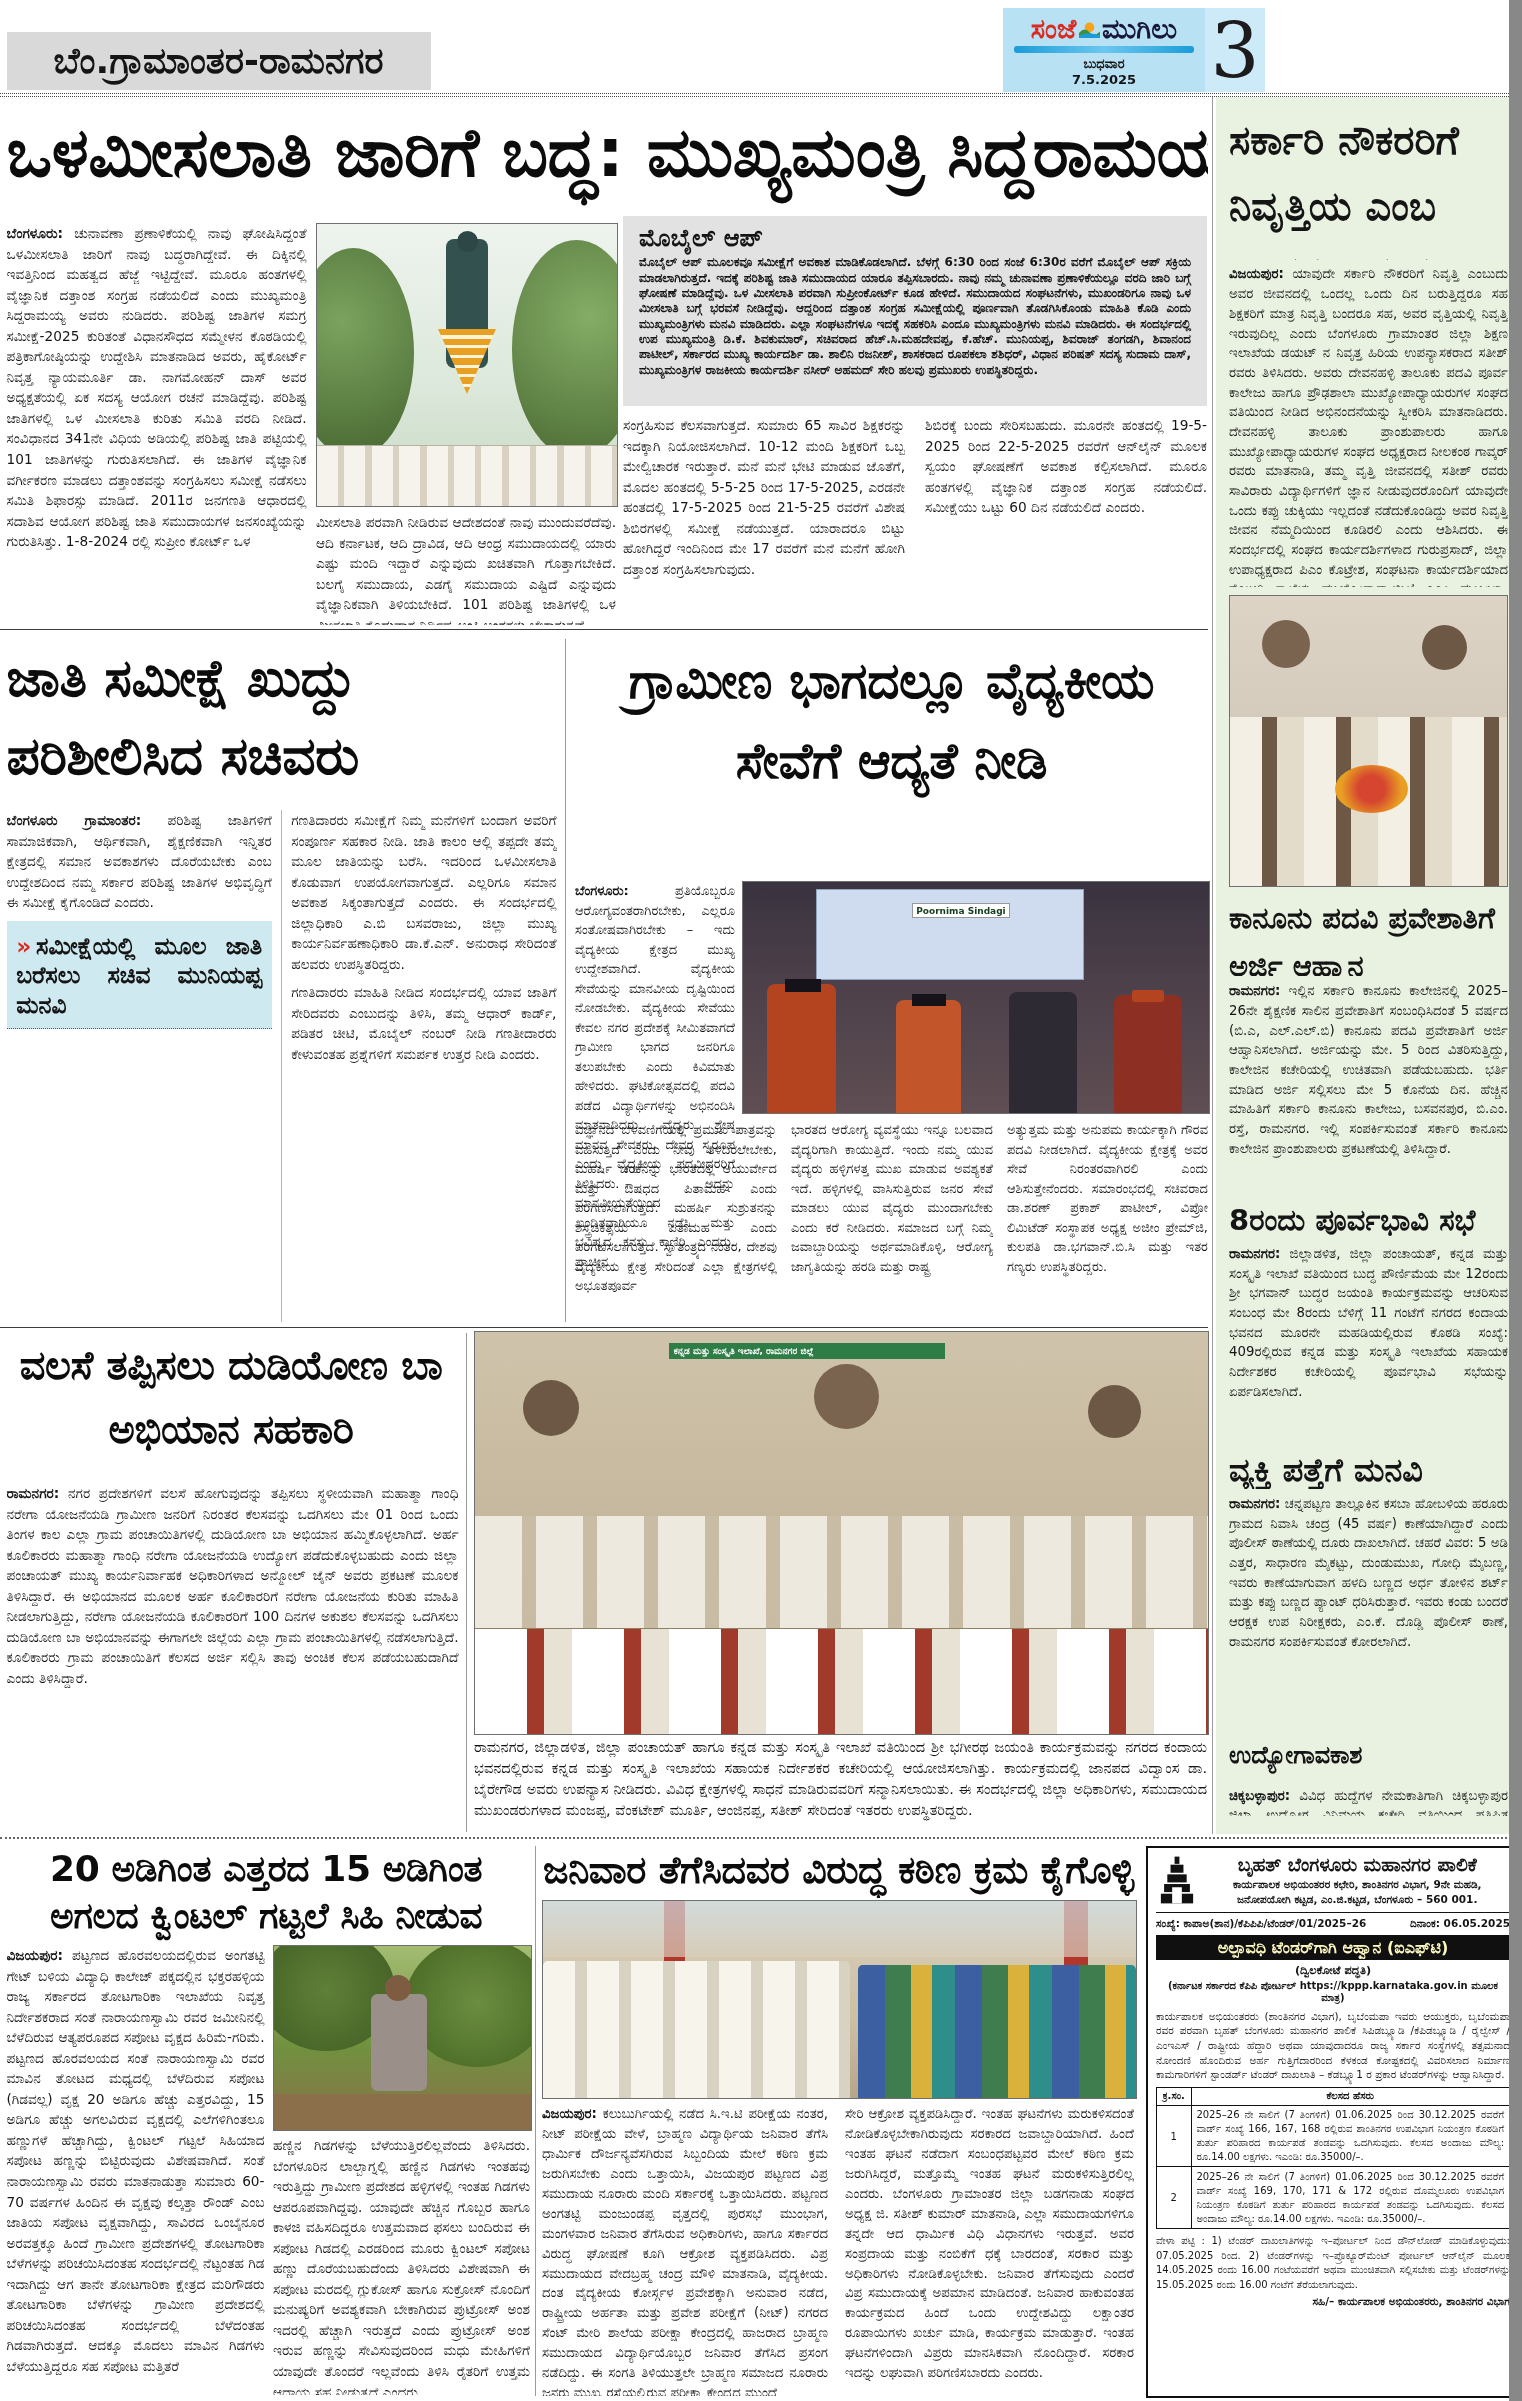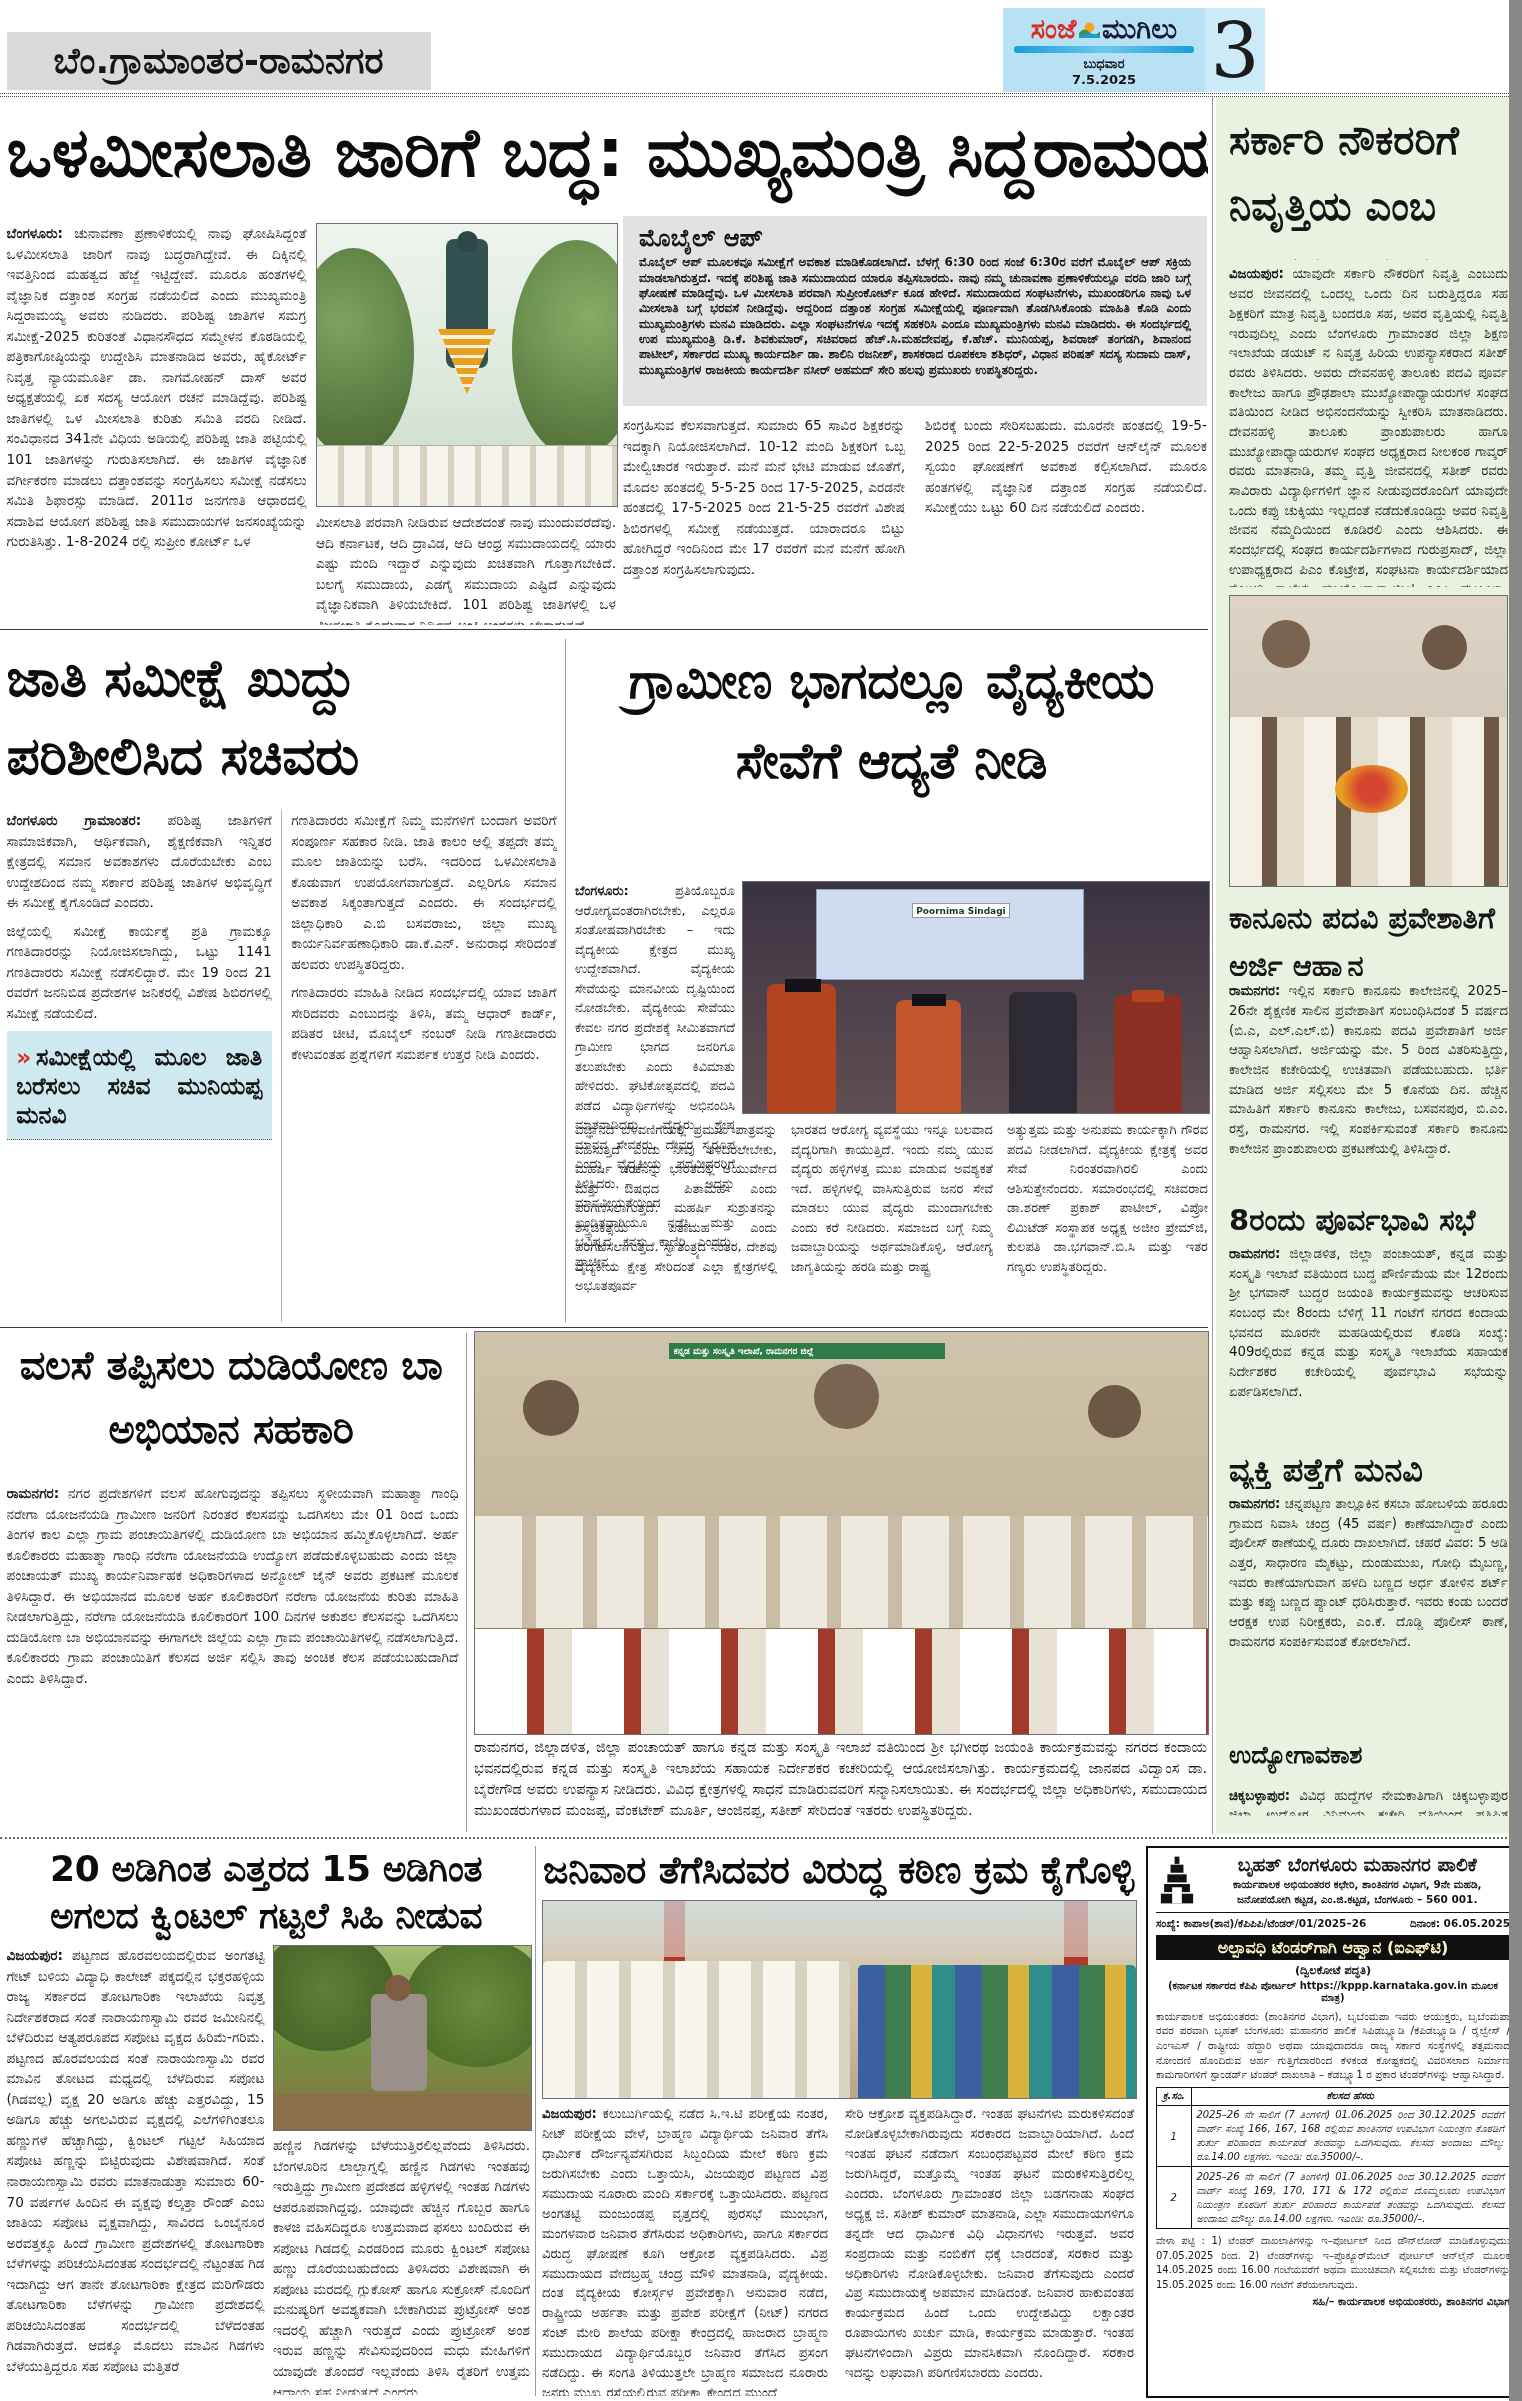--- a/index.html
+++ b/index.html
@@ -81,21 +81,21 @@
           padding:6.5px 8px;overflow:hidden;font-size:11px;}
   .t-head{display:flex;gap:6.5px;align-items:flex-start;}
   .t-org{font-size:18.6px;font-weight:800;text-align:center;line-height:1.1;}
   .t-addr{font-size:10.5px;font-weight:700;text-align:center;line-height:1.35;margin-top:1.6px;}
   .t-refrow{display:flex;justify-content:space-between;font-weight:700;font-size:10.5px;border-top:1.6px solid #111;
             margin-top:4.8px;padding-top:4px;}
   .t-bar{background:#101010;color:#fef9c3;font-weight:800;font-size:16px;text-align:center;padding:3.2px 1.6px;margin-top:4.8px;}
   .t-sub1{text-align:center;font-weight:800;font-size:11.3px;margin-top:4px;}
   .t-sub2{text-align:center;font-weight:700;font-size:10px;margin-top:2.4px;}
   .t-intro{font-size:10.5px;line-height:1.4;text-align:justify;margin-top:4.8px;}
-  table.t-tab{width:100%;border-collapse:collapse;margin-top:4.8px;font-style:italic;}
+  table.t-tab{width:100%;border-collapse:collapse;margin-top:4.8px;}
   table.t-tab th,table.t-tab td{border:1.6px solid #111;font-size:10px;padding:2.4px 4.8px;vertical-align:middle;}
   table.t-tab th{font-weight:800;}
   td.t-no{width:24px;text-align:center;}
   td.t-desc{text-align:justify;line-height:1.4;}
   .t-sched{font-size:10px;line-height:1.45;text-align:justify;margin-top:4.8px;}
   .t-sign{font-size:10.5px;font-weight:800;text-align:right;margin-top:3.2px;}
 </style>
 </head>
 <body>
 
@@ -153,21 +153,20 @@
   <div class="abs lead-col4 bodytxt just">ಶಿಬಿರಕ್ಕೆ ಬಂದು ಸೇರಿಸಬಹುದು. ಮೂರನೇ ಹಂತದಲ್ಲಿ 19-5-2025 ರಿಂದ 22-5-2025 ರವರೆಗೆ ಆನ್‌ಲೈನ್ ಮೂಲಕ ಸ್ವಯಂ ಘೋಷಣೆಗೆ ಅವಕಾಶ ಕಲ್ಪಿಸಲಾಗಿದೆ. ಮೂರೂ ಹಂತಗಳಲ್ಲಿ ವೈಜ್ಞಾನಿಕ ದತ್ತಾಂಶ ಸಂಗ್ರಹ ನಡೆಯಲಿದೆ. ಸಮೀಕ್ಷೆಯು ಒಟ್ಟು 60 ದಿನ ನಡೆಯಲಿದೆ ಎಂದರು.</div>
 
   <div class="hr" style="left:0;top:629px;width:1208px;"></div>
 
   <div class="abs caste-head hl">ಜಾತಿ ಸಮೀಕ್ಷೆ ಖುದ್ದು ಪರಿಶೀಲಿಸಿದ ಸಚಿವರು</div>
   <div class="abs caste-body bodytxt just">
     <p>
       <span class="dl">ಬೆಂಗಳೂರು ಗ್ರಾಮಾಂತರ:</span>
       <span>ಪರಿಶಿಷ್ಟ ಜಾತಿಗಳಿಗೆ ಸಾಮಾಜಿಕವಾಗಿ, ಆರ್ಥಿಕವಾಗಿ, ಶೈಕ್ಷಣಿಕವಾಗಿ ಇನ್ನಿತರ ಕ್ಷೇತ್ರದಲ್ಲಿ ಸಮಾನ ಅವಕಾಶಗಳು ದೊರೆಯಬೇಕು ಎಂಬ ಉದ್ದೇಶದಿಂದ ನಮ್ಮ ಸರ್ಕಾರ ಪರಿಶಿಷ್ಟ ಜಾತಿಗಳ ಅಭಿವೃದ್ಧಿಗೆ ಈ ಸಮೀಕ್ಷೆ ಕೈಗೊಂಡಿದೆ ಎಂದರು.</span>
     </p>
-    <p>ಜಿಲ್ಲೆಯಲ್ಲಿ ಸಮೀಕ್ಷೆ ಕಾರ್ಯಕ್ಕೆ ಪ್ರತಿ ಗ್ರಾಮಕ್ಕೂ ಗಣತಿದಾರರನ್ನು ನಿಯೋಜಿಸಲಾಗಿದ್ದು, ಒಟ್ಟು 1141 ಗಣತಿದಾರರು ಸಮೀಕ್ಷೆ ನಡೆಸಲಿದ್ದಾರೆ. ಮೇ 19 ರಿಂದ 21 ರವರೆಗೆ ಜನನಿಬಿಡ ಪ್ರದೇಶಗಳ ಜನಿಕರಲ್ಲಿ ವಿಶೇಷ ಶಿಬಿರಗಳಲ್ಲಿ ಸಮೀಕ್ಷೆ ನಡೆಯಲಿದೆ.</p>
     <div class="subbox">
       <span class="mark">»</span><span>ಸಮೀಕ್ಷೆಯಲ್ಲಿ ಮೂಲ ಜಾತಿ ಬರೆಸಲು ಸಚಿವ ಮುನಿಯಪ್ಪ ಮನವಿ</span>
     </div>
     <p>ಗಣತಿದಾರರು ಸಮೀಕ್ಷೆಗೆ ನಿಮ್ಮ ಮನೆಗಳಿಗೆ ಬಂದಾಗ ಅವರಿಗೆ ಸಂಪೂರ್ಣ ಸಹಕಾರ ನೀಡಿ. ಜಾತಿ ಕಾಲಂ ಆಲ್ಲಿ ತಪ್ಪದೇ ತಮ್ಮ ಮೂಲ ಜಾತಿಯನ್ನು ಬರೆಸಿ. ಇದರಿಂದ ಒಳಮೀಸಲಾತಿ ಕೊಡುವಾಗ ಉಪಯೋಗವಾಗುತ್ತದೆ. ಎಲ್ಲರಿಗೂ ಸಮಾನ ಅವಕಾಶ ಸಿಕ್ಕಂತಾಗುತ್ತದೆ ಎಂದರು. ಈ ಸಂದರ್ಭದಲ್ಲಿ ಜಿಲ್ಲಾಧಿಕಾರಿ ಎ.ಬಿ ಬಸವರಾಜು, ಜಿಲ್ಲಾ ಮುಖ್ಯ ಕಾರ್ಯನಿರ್ವಹಣಾಧಿಕಾರಿ ಡಾ.ಕೆ.ಎನ್. ಅನುರಾಧ ಸೇರಿದಂತೆ ಹಲವರು ಉಪಸ್ಥಿತರಿದ್ದರು.</p>
     <p>ಗಣತಿದಾರರು ಮಾಹಿತಿ ನೀಡಿದ ಸಂದರ್ಭದಲ್ಲಿ ಯಾವ ಜಾತಿಗೆ ಸೇರಿದವರು ಎಂಬುದನ್ನು ತಿಳಿಸಿ, ತಮ್ಮ ಆಧಾರ್ ಕಾರ್ಡ್, ಪಡಿತರ ಚೀಟಿ, ಮೊಬೈಲ್ ನಂಬರ್ ನೀಡಿ ಗಣತೀದಾರರು ಕೇಳುವಂತಹ ಪ್ರಶ್ನೆಗಳಿಗೆ ಸಮರ್ಪಕ ಉತ್ತರ ನೀಡಿ ಎಂದರು.</p>
   </div>
 
   <div class="vr" style="left:565px;top:639px;height:683px;"></div>
 
   <div class="abs med-head hl">ಗ್ರಾಮೀಣ ಭಾಗದಲ್ಲೂ ವೈದ್ಯಕೀಯ ಸೇವೆಗೆ ಆದ್ಯತೆ ನೀಡಿ</div>

